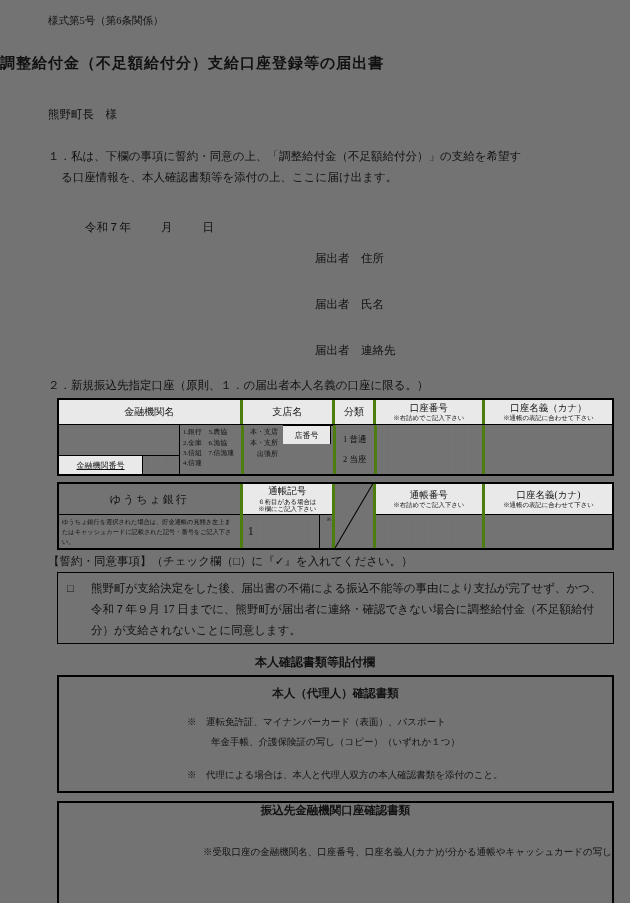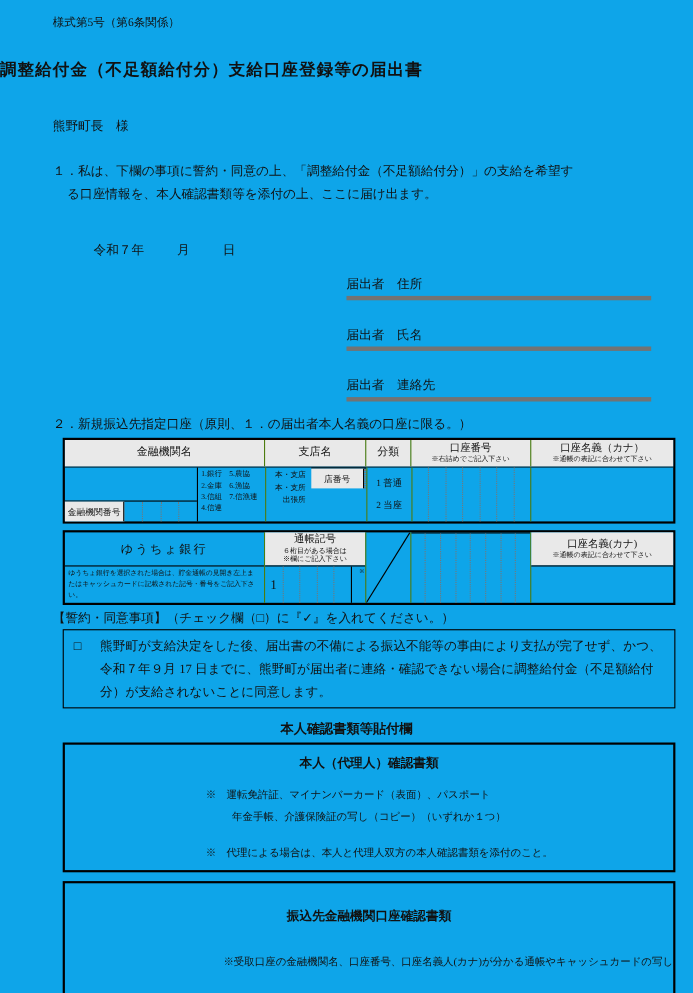--- a/index.html
+++ b/index.html
@@ -1,18 +1,18 @@
 <!DOCTYPE html>
 <html><head>
 <meta charset="utf-8">
 <style>
   html,body{margin:0;padding:0;background:#fff;}
   .page{
     width:630px;height:903px;overflow:hidden;position:relative;
-    background:#0ea5e9;color:#111;
+    background:#737373;color:#111;
     font-family:"Liberation Serif","DejaVu Serif",serif;
     box-sizing:border-box;
   }
   *,*::before,*::after{box-sizing:border-box;}
   .form-no{padding-top:14px;margin-left:48px;font-size:10.5px;}
   .doc-title{margin-top:26px;text-align:left;font-size:15px;font-weight:bold;letter-spacing:1px;}
   .addressee{margin-top:34px;margin-left:48px;font-size:11.5px;}
   .para{margin:24px 44px 0 48px;font-size:11.5px;line-height:1.8;}
   .para .l2{padding-left:13px;}
   .date-line{margin-top:33px;margin-left:85px;font-size:11.5px;}
@@ -21,21 +21,21 @@
   .field.first{margin-top:16px;}
   .field + .field{margin-top:24px;}
   .sec2-heading{margin-top:13px;margin-left:48px;font-size:11.5px;}
 
   
   .tbl{margin-left:57px;width:557px;border:2px solid #000;font-size:10px;}
   .t1{margin-top:5px;}
   .t2{margin-top:6px;}
   .trow{display:flex;}
   .hd{background:#e9e9e9;display:flex;flex-direction:column;align-items:center;justify-content:center;text-align:center;}
-  .bl{border-left:1px solid #4d7c0f;}
+  .bl{border-left:3px solid #4d7c0f;}
   .bt{border-top:1px solid #000;}
   .hd .note{font-size:6.4px;line-height:1.2;}
   .hd .ttl{font-size:9.5px;line-height:1.25;}
   
   .w-bank{width:182px;}.w-branch{width:93px;}.w-type{width:41px;}.w-acct{width:110px;}.w-holder{width:131px;}
   .t1 .hrow{height:24px;}
   .t1 .brow{height:50px;}
   .bank-cell{display:flex;}
   .bank-left{width:120px;display:flex;flex-direction:column;}
   .bank-blank{flex:1;}
@@ -68,21 +68,21 @@
   .pledge-box .chk{width:24px;flex:none;}
   .pledge-box .txt{flex:1;}
 
   
   .attach-heading{margin-top:10px;text-align:center;font-size:12px;font-weight:bold;}
   .abox{margin-left:57px;width:557px;border:2px solid #000;}
   .abox1{margin-top:4px;height:118px;}
   .abox2{margin-top:8px;height:117px;}
   .abox .btitle{text-align:center;font-weight:bold;font-size:11.5px;}
   .abox1 .btitle{margin-top:9px;font-family:Liberation Serif, serif;}
-  .abox2 .btitle{margin-top:22px;}
+  .abox2 .btitle{}
   .abox1 .n1{margin:15px 0 0 128px;font-size:9.5px;}
   .abox1 .n1b{margin:7px 0 0 152px;font-size:9.5px;}
   .abox1 .n2{margin:20px 0 0 128px;font-size:9.5px;}
   .abox2 .n3{margin-top:28px;text-align:right;font-size:9.5px;}
 </style>
 </head>
 <body>
 
 <div class="page">
 
@@ -129,21 +129,21 @@
       <div class="hd w-holder bl">
         <span class="ttl">口座名義（カナ）</span>
         <span class="note">※通帳の表記に合わせて下さい</span>
       </div>
     </div>
     <div class="trow brow bt">
       <div class="w-bank bank-cell">
         <div class="bank-left">
           <div class="bank-blank"></div>
           <div class="subrow">
-            <div class="sublbl" style="width:54px;">金融機関番号</div>
+            <div class="sublbl" style="width:84px;text-decoration:underline;">金融機関番号</div>
             <div class="digits">
                 <div class="digit"></div>
                 <div class="digit"></div>
                 <div class="digit"></div>
                 <div class="digit"></div>
               </div>
           </div>
         </div>
         <div class="bank-codes">
             <div>1.銀行　5.農協</div>
@@ -210,20 +210,24 @@
             <span class="mark">※</span>
           </div>
         </div>
       </div>
       <div class="w-type bl diag-cell">
         <svg viewBox="0 0 10 10" preserveAspectRatio="none">
           <line x1="0" y1="10" x2="10" y2="0" stroke="#000" stroke-width="0.22"></line>
         </svg>
       </div>
       <div class="w-acct bl col">
+        <div class="hd" style="height:30px;">
+          <span class="ttl">通帳番号</span>
+          <span class="note">※右詰めでご記入下さい</span>
+        </div>
         <div class="body">
           <div class="digits">
               <div class="digit"></div>
               <div class="digit"></div>
               <div class="digit"></div>
               <div class="digit"></div>
               <div class="digit"></div>
               <div class="digit"></div>
               <div class="digit"></div>
               <div class="digit"></div>

